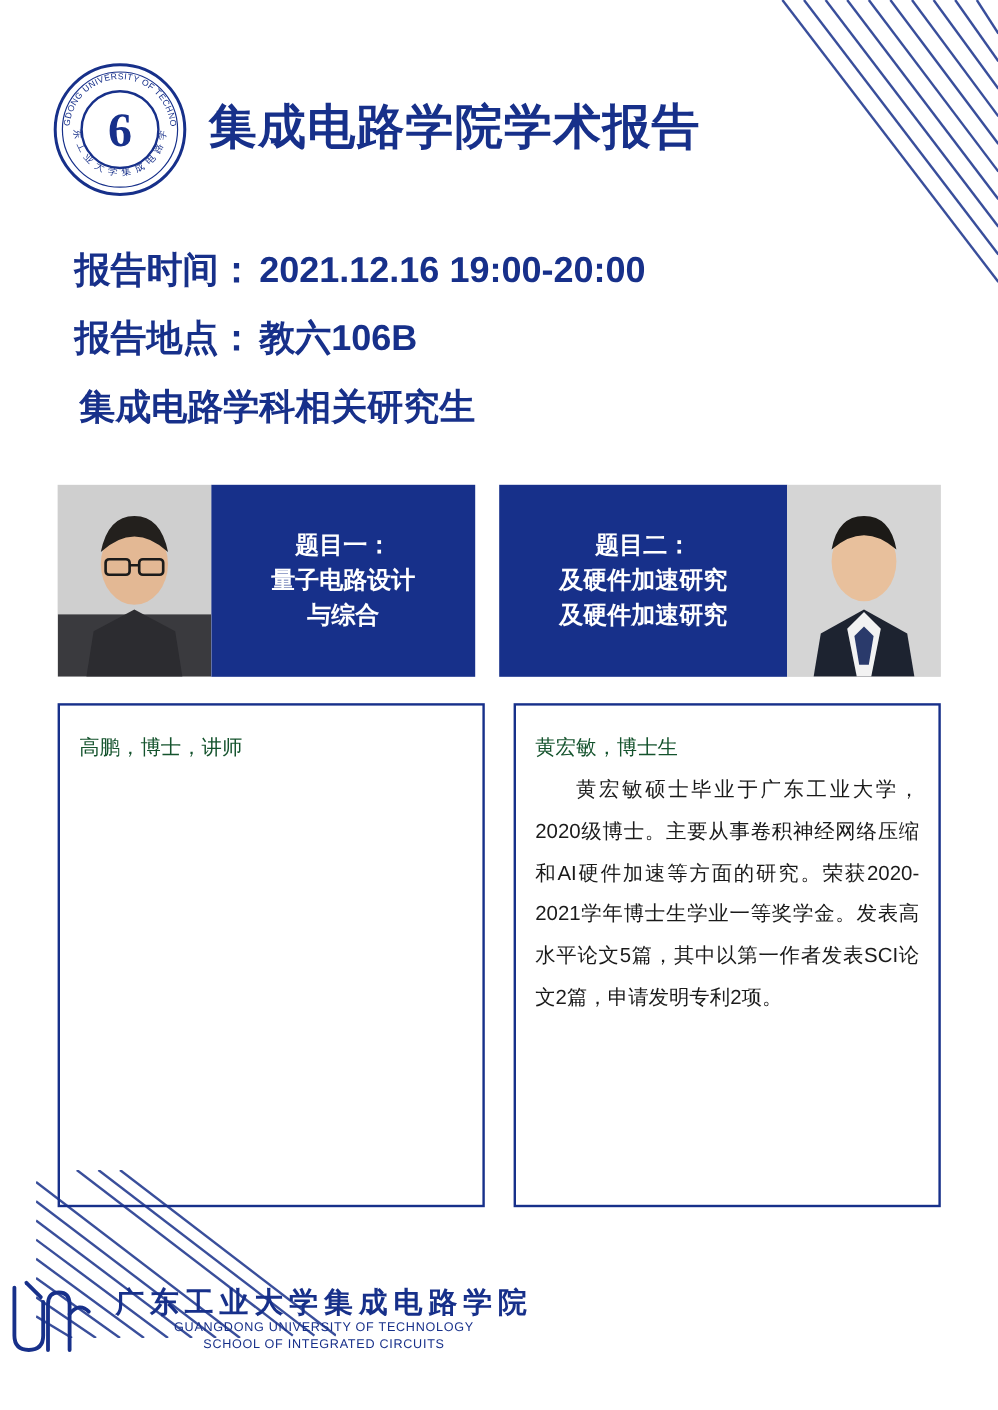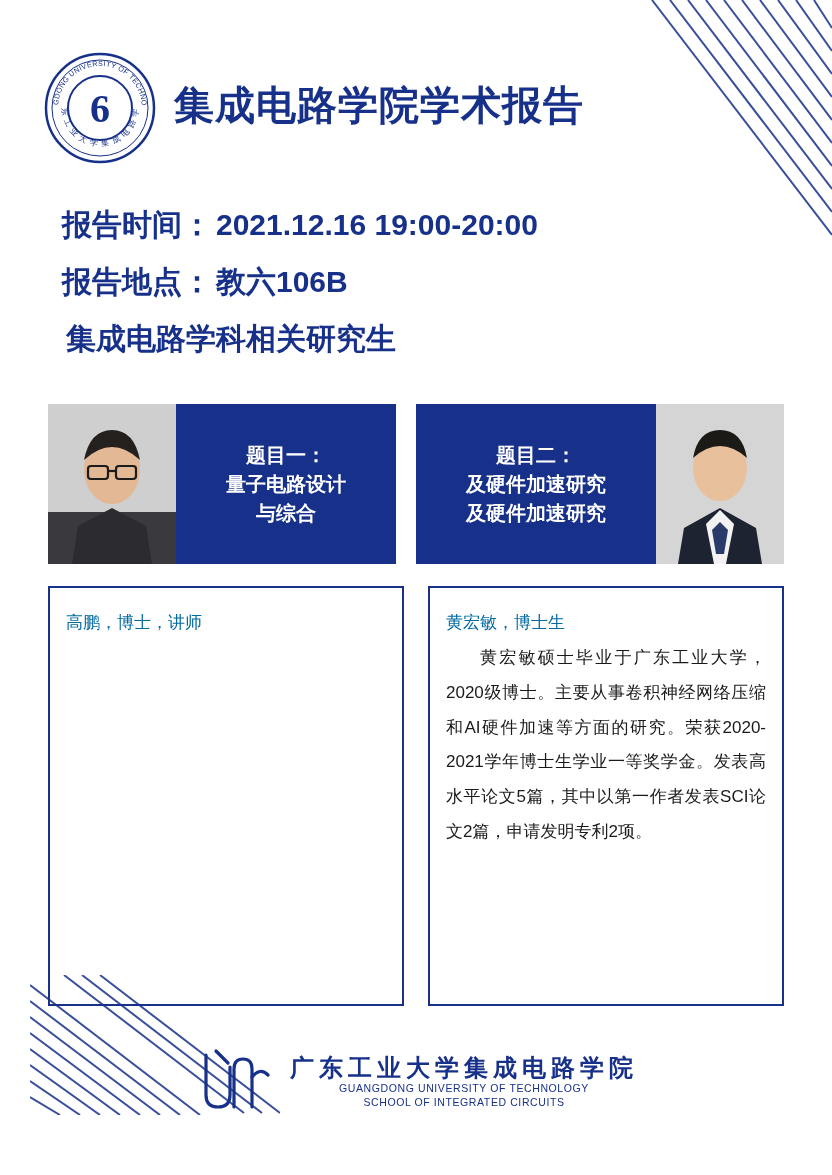--- a/index.html
+++ b/index.html
@@ -134,38 +134,38 @@
     width: 356px;
     border: 2px solid #17308a;
     box-sizing: border-box;
     padding: 18px 16px 12px 16px;
     font-size: 17px;
     line-height: 2.05;
     color: #1a1a1a;
   }
   .bio-name {
     margin: 0 0 0 0;
-    color: #0369a1;
+    color: #14532d;
     font-size: 17px;
   }
   .bio-text {
     margin: 0;
     text-indent: 2em;
     text-align: justify;
   }
 
   
   .footer {
     position: absolute;
     left: 0;
-    bottom: 58px;
+    bottom: 40px;
     width: 832px;
     display: flex;
     align-items: center;
-    justify-content: center;
+    justify-content: flex-start;
   }
   .footer-mark {
     width: 86px;
     height: 70px;
     margin-right: 10px;
   }
   .footer-texts { color: #17308a; }
   .footer-cn {
     font-size: 24px;
     font-weight: bold;

